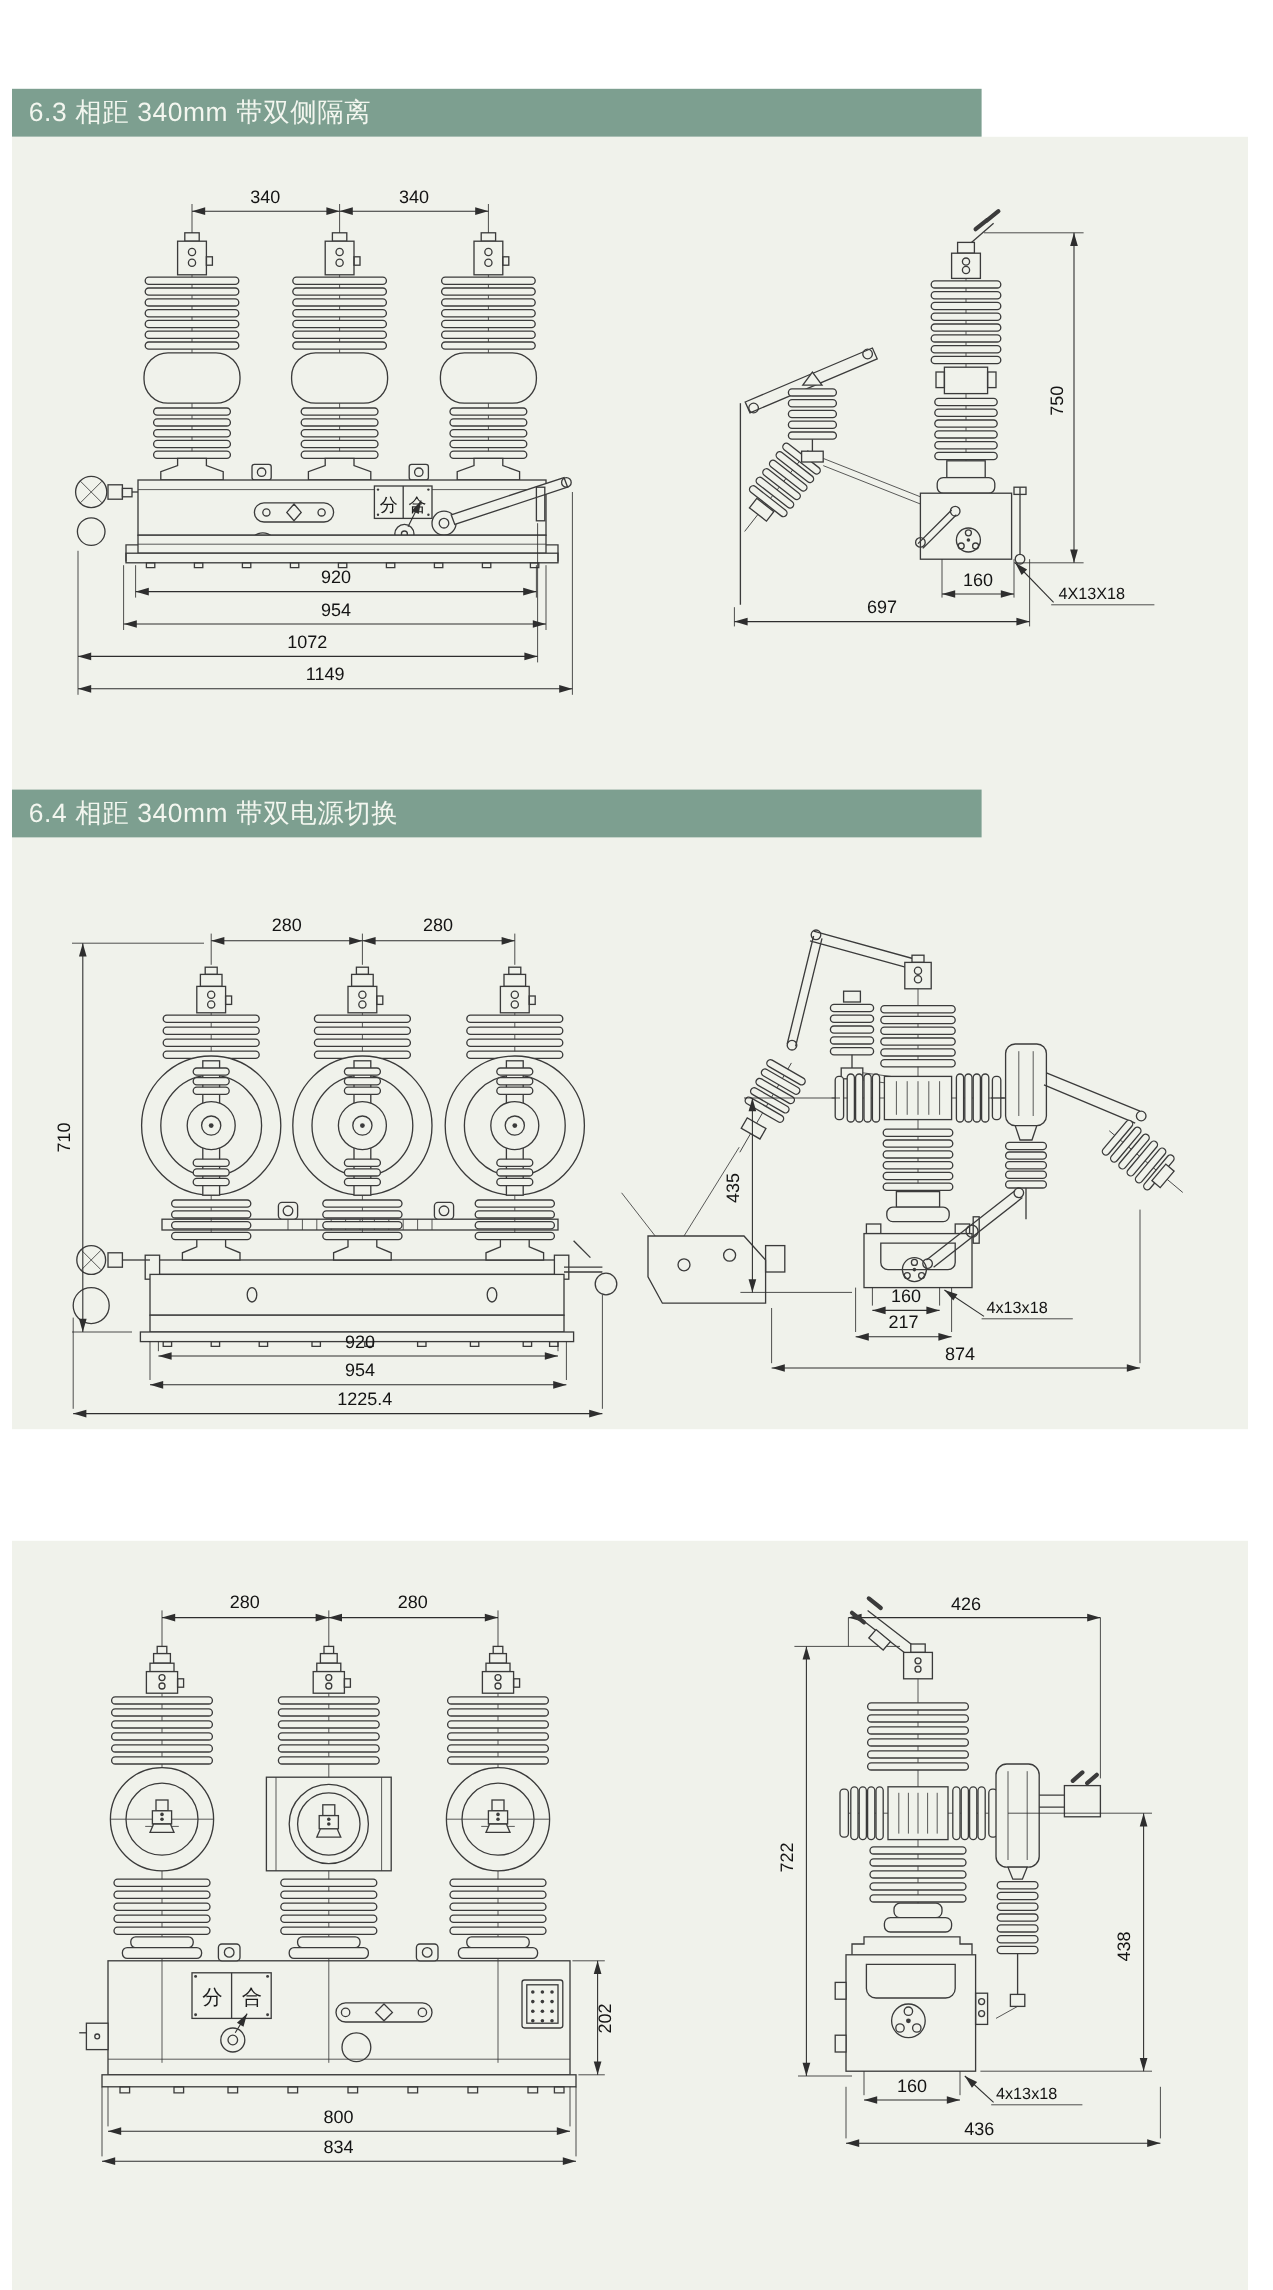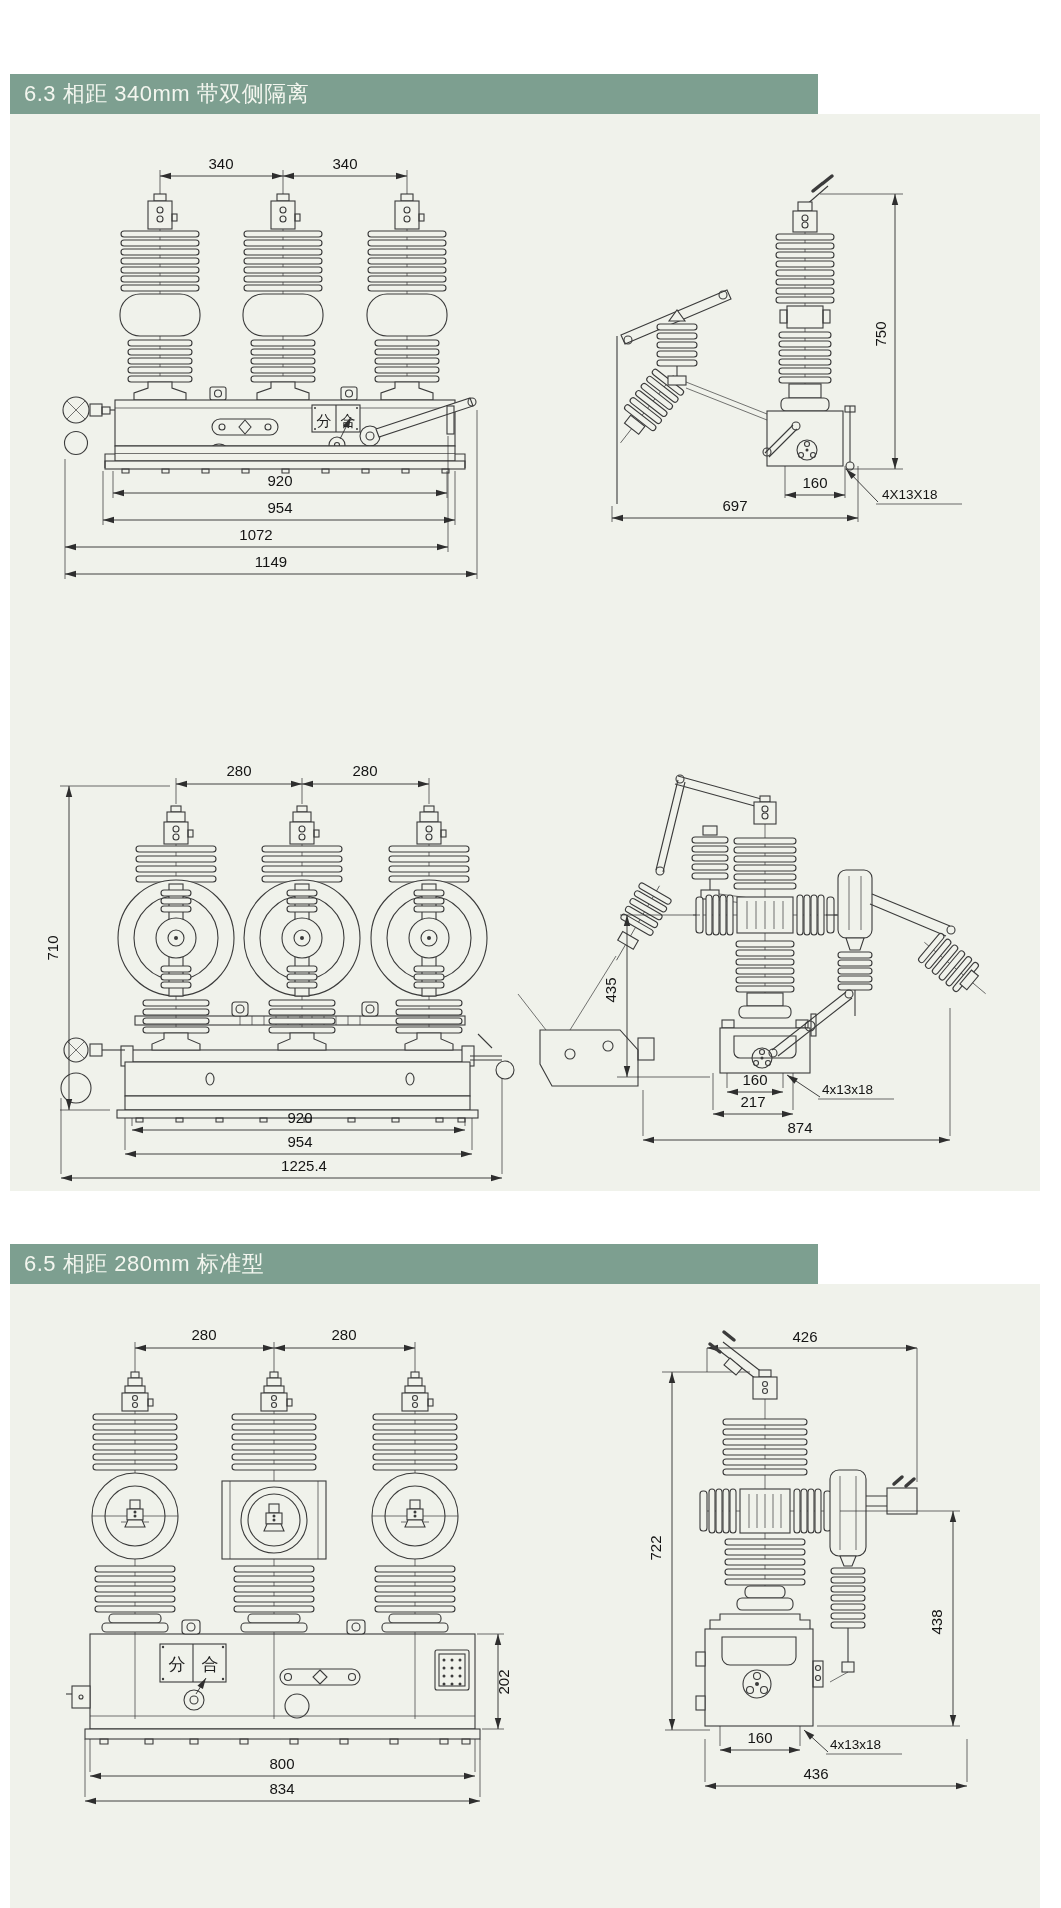--- a/index.html
+++ b/index.html
@@ -222,20 +222,21 @@
           <line class="dim" x1="602" y1="404" x2="848" y2="404" marker-start="url(#a1)" marker-end="url(#a1)"></line>
           <text class="d" x="725" y="397">697</text>
           <line class="dim" x1="868" y1="388" x2="836" y2="355" marker-end="url(#a1)"></line>
           <line class="ext" x1="866" y1="390" x2="952" y2="390"></line>
           <text class="dn" x="872" y="385">4X13X18</text>
         </g>
       </g>
     </svg>
   </div>
 
+  <div class="hdr" style="top:622px">6.4 相距 340mm 带双电源切换</div>
   <div class="panel" style="top:662px;height:493px">
     <svg width="1030" height="493" viewBox="0 0 1030 493">
       <defs>
         <marker id="a2" markerUnits="userSpaceOnUse" markerWidth="12" markerHeight="8" refX="12" refY="4" orient="auto-start-reverse">
           <path d="M12,4 L1,0.8 L1,7.2 Z" fill="#2e2e2e"></path>
         </marker>
       </defs>
 
       <g>
 
@@ -473,21 +474,20 @@
           <line class="dim" x1="633" y1="442" x2="940" y2="442" marker-start="url(#a2)" marker-end="url(#a2)"></line>
           <text class="d" x="790" y="435">874</text>
           <line class="dim" x1="810" y1="399" x2="777" y2="377" marker-end="url(#a2)"></line>
           <line class="ext" x1="808" y1="401" x2="884" y2="401"></line>
           <text class="dn" x="812" y="396">4x13x18</text>
         </g>
       </g>
     </svg>
   </div>
 
-  <div class="hdr" style="top:1208px">6.5 相距 280mm 标准型</div>
   <div class="panel" style="top:1248px;height:642px">
     <svg width="1030" height="642" viewBox="0 0 1030 642">
       <defs>
         <marker id="a3" markerUnits="userSpaceOnUse" markerWidth="12" markerHeight="8" refX="12" refY="4" orient="auto-start-reverse">
           <path d="M12,4 L1,0.8 L1,7.2 Z" fill="#2e2e2e"></path>
         </marker>
       </defs>
 
       <g>
         <g id="p3stack">

